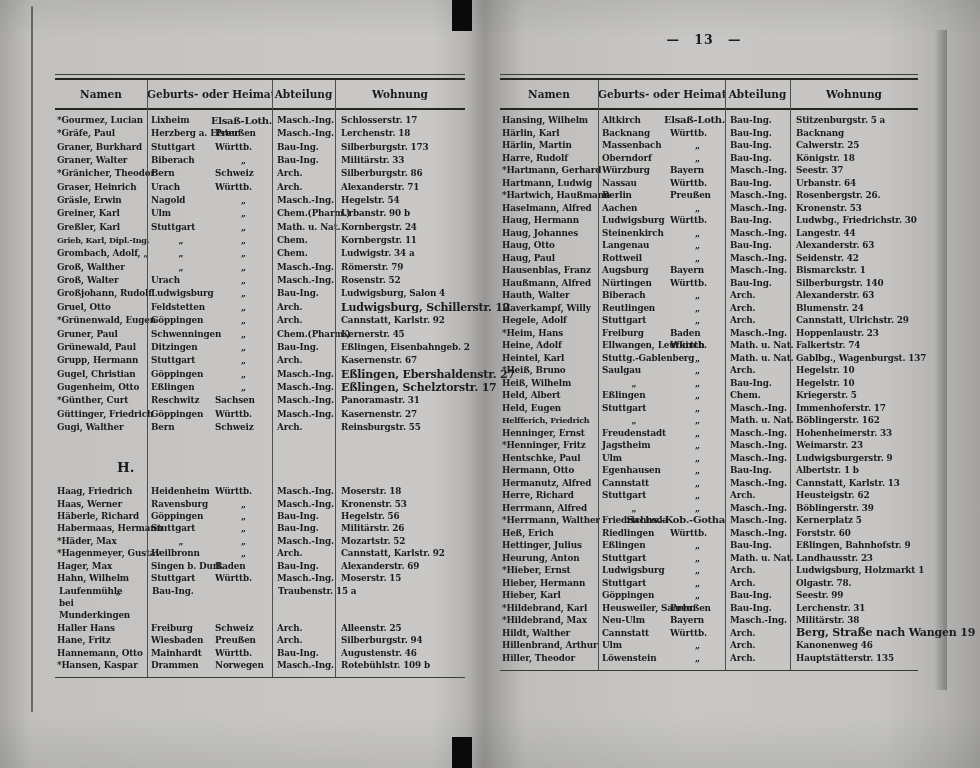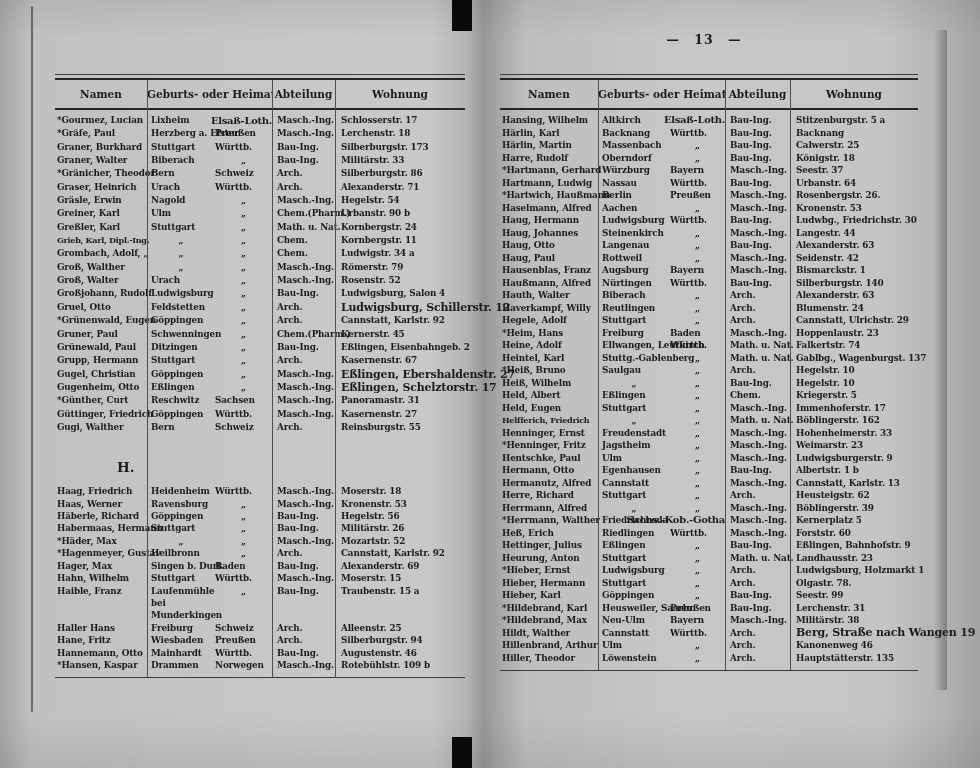--- a/index.html
+++ b/index.html
@@ -389,21 +389,20 @@
               <div class="row">
                 <div class="cell c-name">Hahn, Wilhelm</div>
                 <div class="cell c-ort">
                   <span class="place">Stuttgart</span>
                   <span class="land">Württb.</span>
                 </div>
                 <div class="cell c-abt">Masch.-Ing.</div>
                 <div class="cell c-wohnung">Moserstr. 15</div>
               </div>
               <div class="row">
-                <div class="cell c-name">Haible, Franz</div>
                 <div class="cell c-ort">
                   <span class="place wrap">Laufenmühle bei Munderkingen</span>
                   <span class="land ditto">„</span>
                 </div>
                 <div class="cell c-abt">Bau-Ing.</div>
                 <div class="cell c-wohnung">Traubenstr. 15 a</div>
               </div>
               <div class="row">
                 <div class="cell c-name">Haller Hans</div>
                 <div class="cell c-ort">

